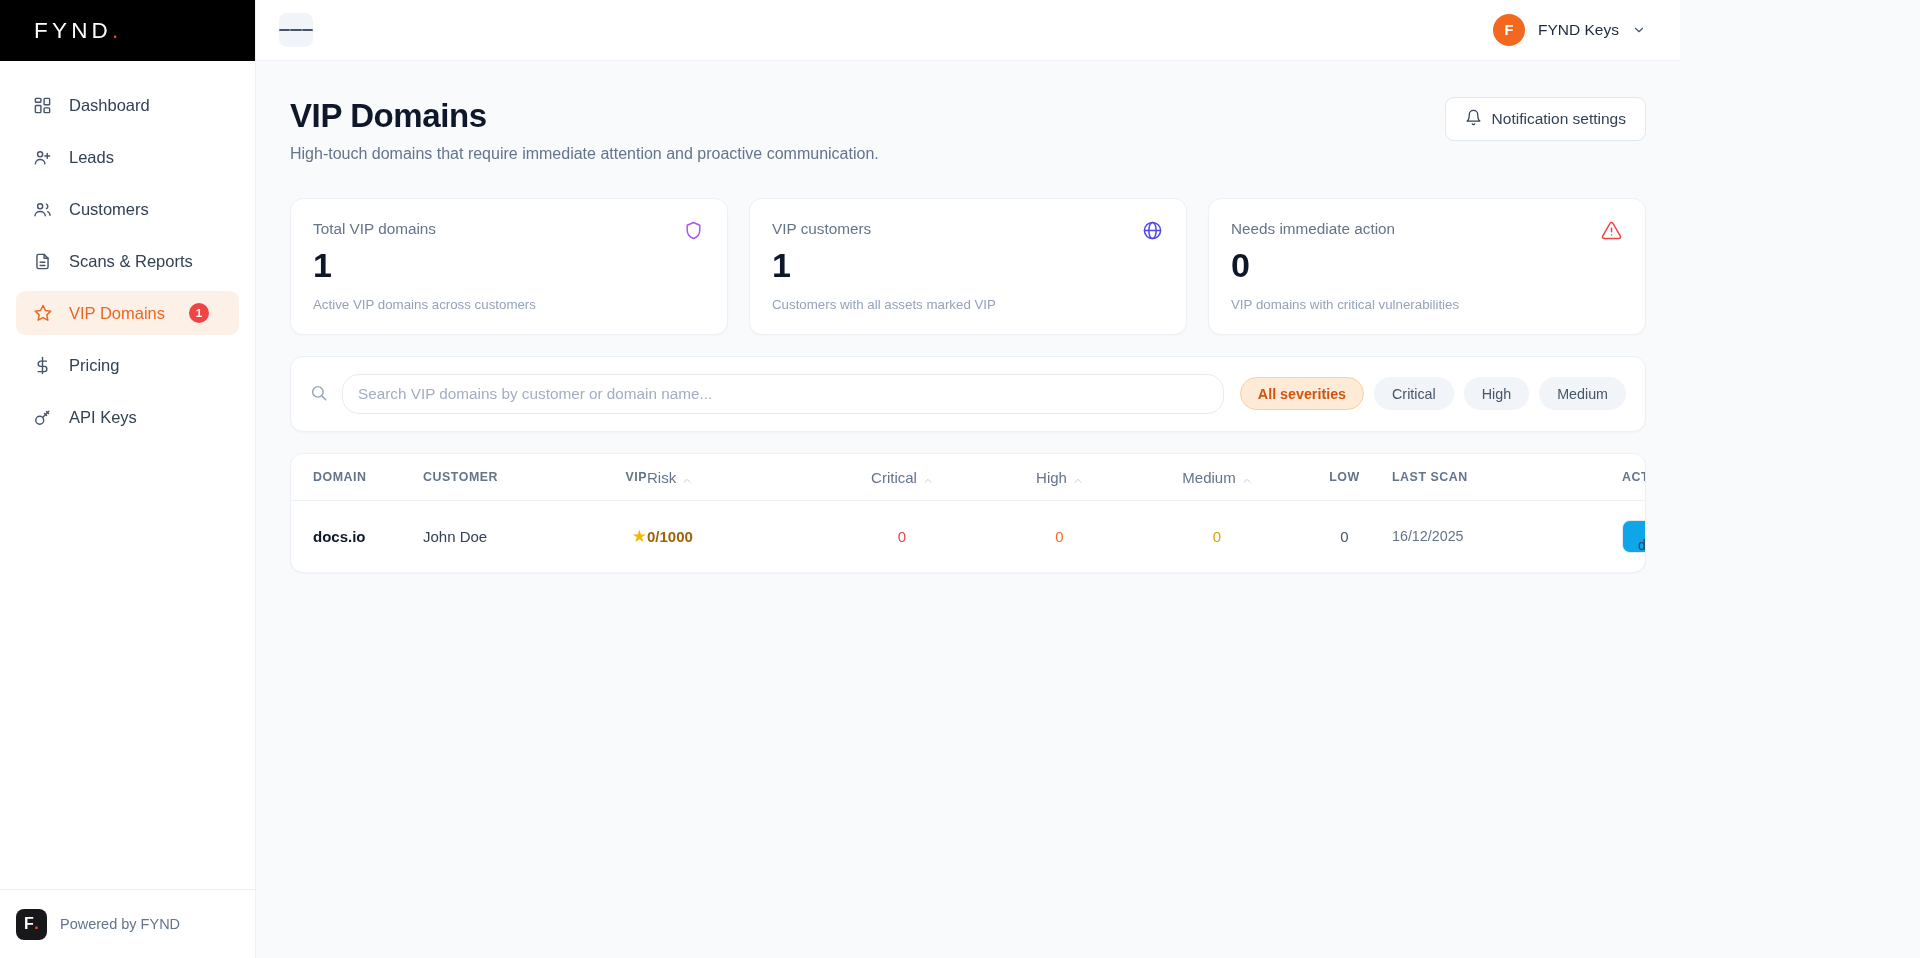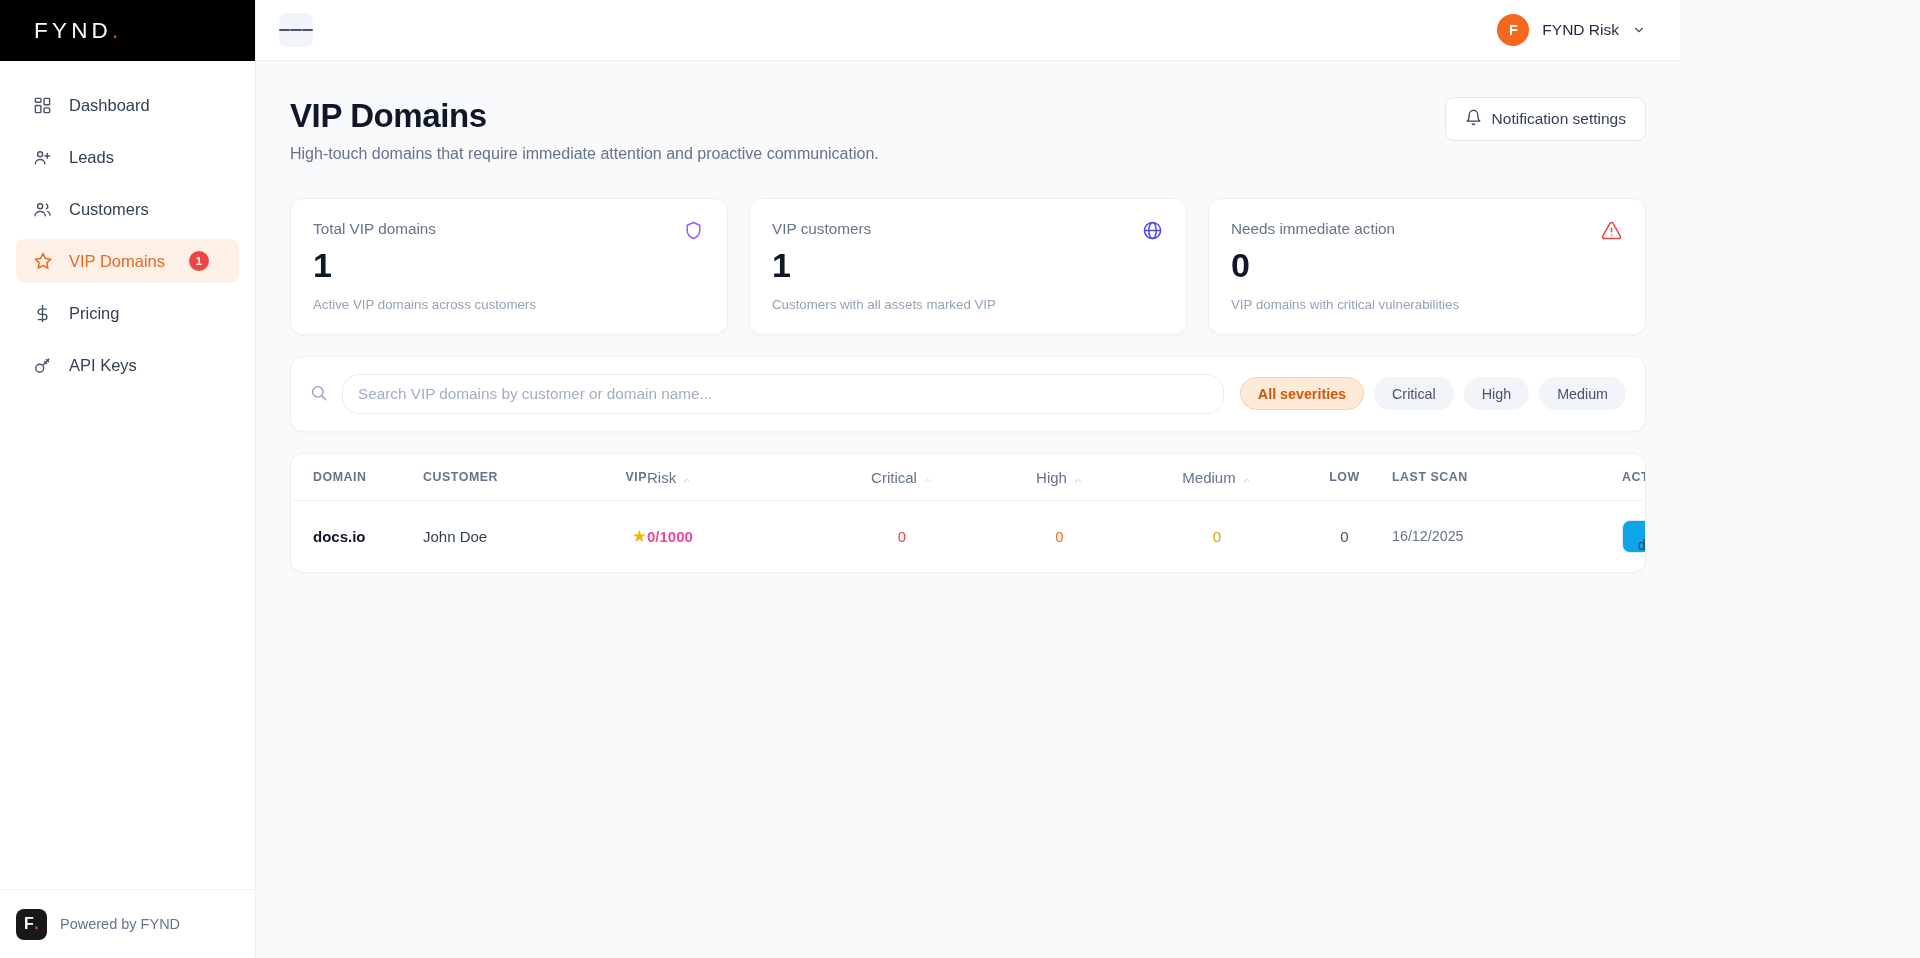--- a/index.html
+++ b/index.html
@@ -169,21 +169,21 @@
   .col-customer { width: 160px; }
   .col-vip { width: 64px; text-align: right; }
   .col-risk { width: 175px; }
   .col-crit { width: 160px; text-align: center !important; }
   .col-high { width: 155px; text-align: center !important; }
   .col-med { width: 160px; text-align: center !important; }
   .col-low { width: 95px; text-align: center !important; }
   .col-scan { width: 230px; }
   .col-actions { text-align: right !important; padding-right: 22px !important; }
   td.col-domain { font-weight: 700; color: #0f172a; }
-  td.col-risk { font-weight: 700; color: #ec4899; }
+  td.col-risk { font-weight: 700; color: #a16207; }
   td.col-scan { color: #64748b; font-size: 14.3px; }
   .star { color: #f2b705; font-size: 17px; line-height: 1; }
   .sev-critical { color: #ef4444; font-weight: 500; }
   .sev-high { color: #f36d21; font-weight: 500; }
   .sev-medium { color: #d9a207; font-weight: 500; }
   .sev-low { color: #475569; font-weight: 500; }
   .btn-view {
     display: inline-flex; align-items: center; justify-content: center;
     height: 33px; padding: 0 15px;
     border: 1px solid #e2e8f0; border-radius: 8px;
@@ -231,20 +231,30 @@
           <svg width="19" height="19" viewBox="0 0 24 24" fill="none" stroke="#475569" stroke-width="1.8" stroke-linecap="round" stroke-linejoin="round">
               <circle cx="9" cy="8" r="3.2"></circle>
               <path d="M2.5 20c0-3.3 2.9-5.5 6.5-5.5s6.5 2.2 6.5 5.5"></path>
               <path d="M17 5.3a3.2 3.2 0 0 1 0 5.6"></path>
               <path d="M18.6 14.8c1.8.8 2.9 2.4 2.9 4.4"></path>
             </svg>
         </span>
         <span>Customers</span>
       </a>
 
+      <a class="nav-item">
+        <span class="nav-ico">
+          <svg width="19" height="19" viewBox="0 0 24 24" fill="none" stroke="#475569" stroke-width="1.8" stroke-linecap="round" stroke-linejoin="round">
+              <path d="M14 3H7a2 2 0 0 0-2 2v14a2 2 0 0 0 2 2h10a2 2 0 0 0 2-2V8z"></path>
+              <path d="M14 3v5h5"></path>
+              <path d="M9 13h6M9 17h6"></path>
+            </svg>
+        </span>
+        <span>Scans &amp; Reports</span>
+      </a>
 
       <a class="nav-item active">
         <span class="nav-ico">
           <svg width="20" height="20" viewBox="0 0 24 24" fill="none" stroke="#ea6724" stroke-width="1.8" stroke-linecap="round" stroke-linejoin="round">
               <polygon points="12 3 14.9 9 21.3 9.8 16.6 14.2 17.8 20.6 12 17.5 6.2 20.6 7.4 14.2 2.7 9.8 9.1 9"></polygon>
             </svg>
         </span>
         <span>VIP Domains</span>
         <span class="nav-badge">1</span>
       </a>
@@ -285,21 +295,21 @@
   <section class="main">
 
     <header class="topbar">
       <button class="hamburger">
         <span></span>
         <span></span>
         <span></span>
       </button>
       <div class="user-menu">
         <div class="avatar">F</div>
-        <span class="user-name">FYND Risk</span>
+        <span class="user-name">FYND Keys</span>
         <span class="chev">
           <svg width="14" height="14" viewBox="0 0 24 24" fill="none" stroke="#475569" stroke-width="2" stroke-linecap="round" stroke-linejoin="round">
               <polyline points="6 9 12 15 18 9"></polyline>
             </svg>
         </span>
       </div>
     </header>
 
     <div class="content">
 

